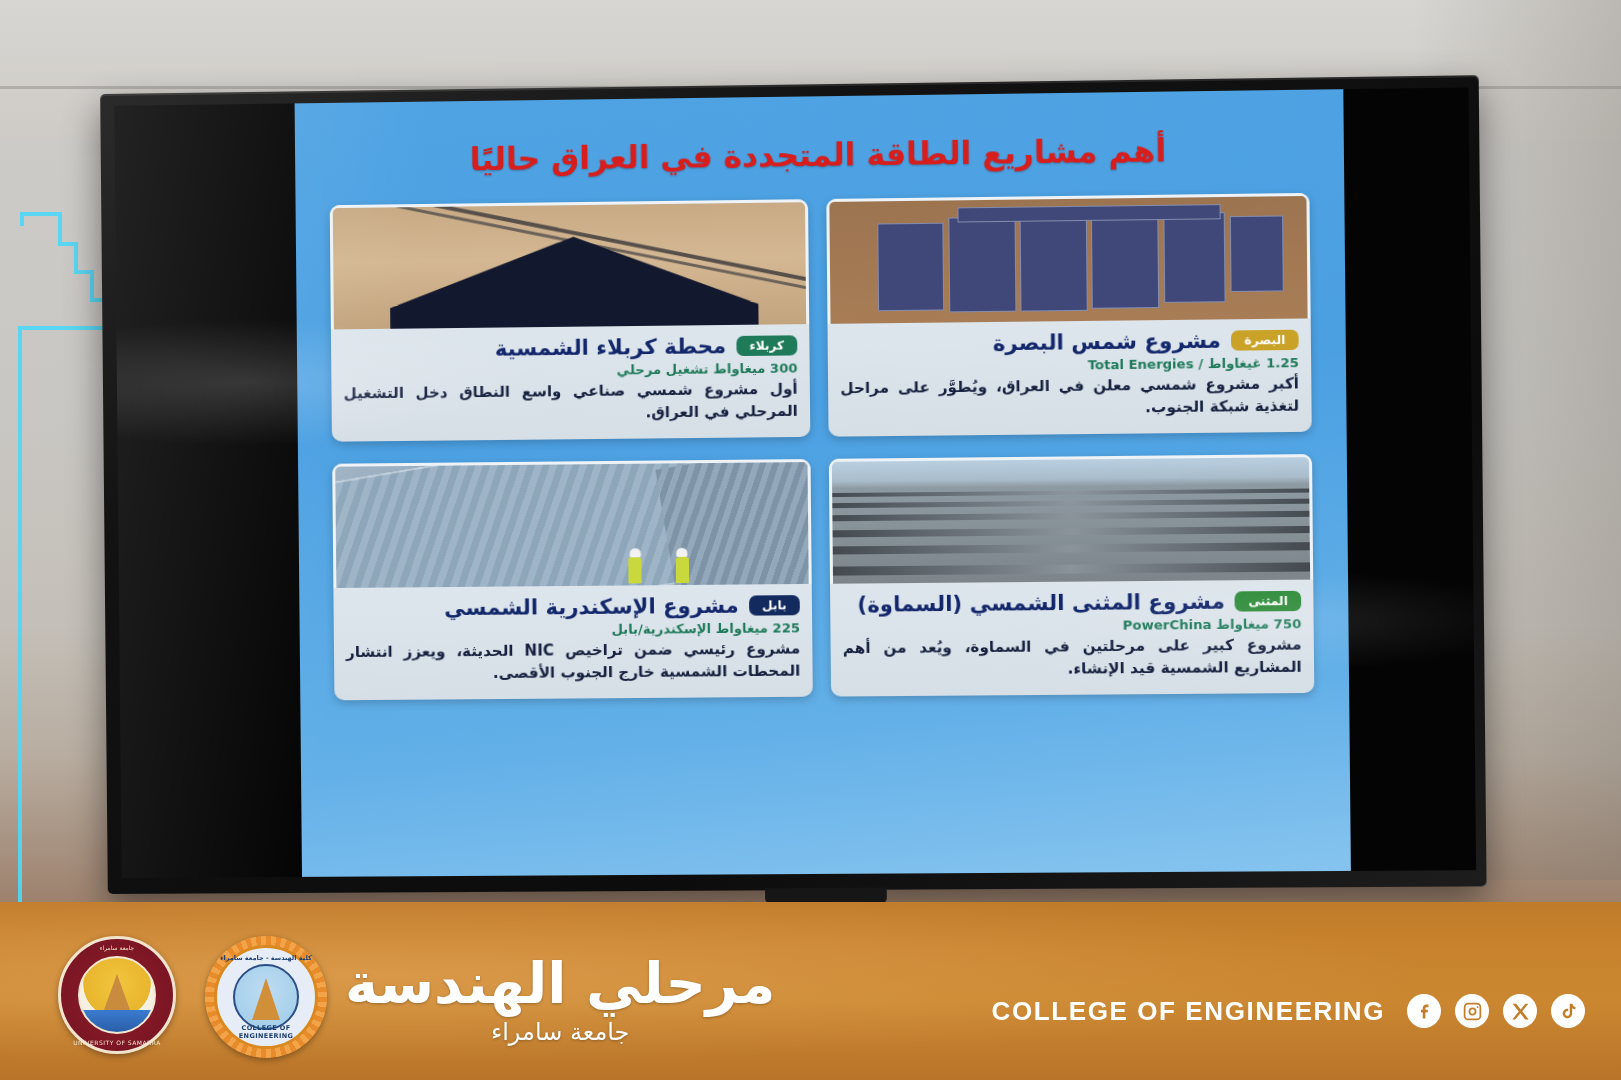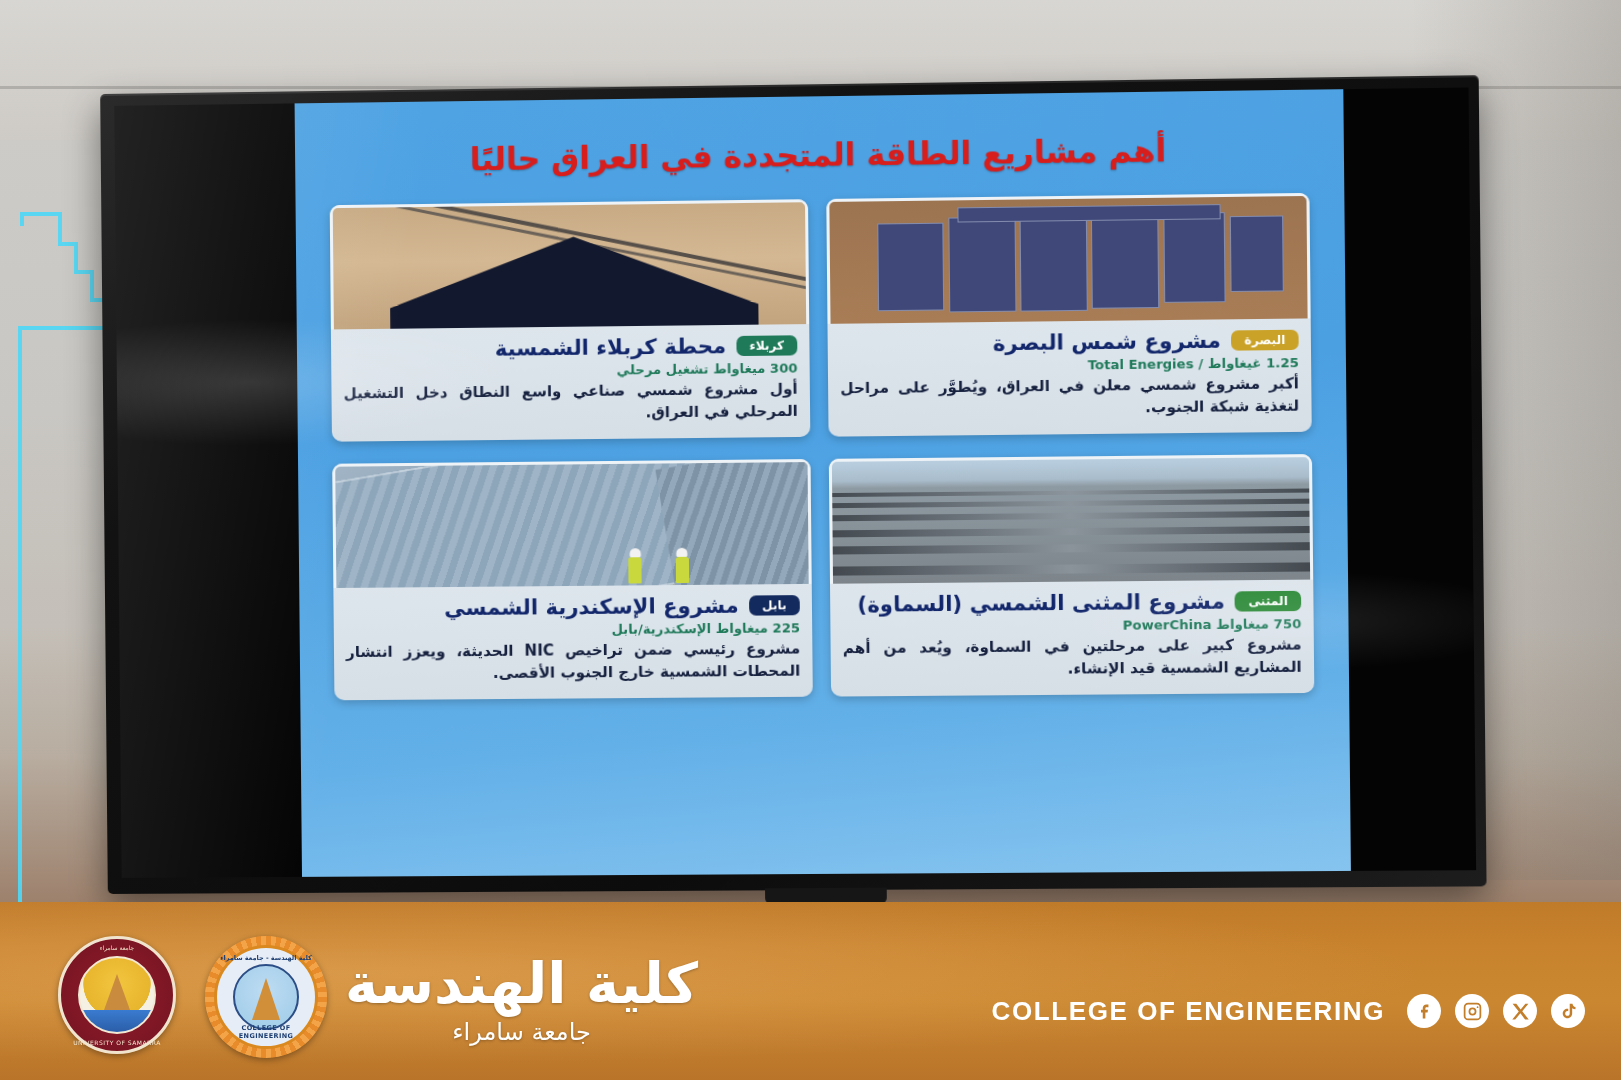--- a/index.html
+++ b/index.html
@@ -480,21 +480,21 @@
         <div class="ring">
           <div class="seal-text top">كلية الهندسة - جامعة سامراء</div>
           <div class="core">
               <div class="tower"></div>
             </div>
           <div class="seal-text bot">COLLEGE OF ENGINEERING</div>
         </div>
       </div>
 
       <div class="footer-arabic">
-        <div class="line1">كلية الهندسة</div>
+        <div class="line1">مرحلي الهندسة</div>
         <div class="line2">جامعة سامراء</div>
       </div>
 
       <div class="footer-right">
         <div class="footer-en">COLLEGE OF ENGINEERING</div>
         <div class="social-row">
           <span class="social">
             <svg viewBox="0 0 24 24">
                 <path d="M14 7h2.5V4H14c-2.2 0-4 1.8-4 4v2H8v3h2v7h3v-7h2.5l.5-3H13V8.5c0-.8.4-1.5 1-1.5z"></path>
               </svg>

